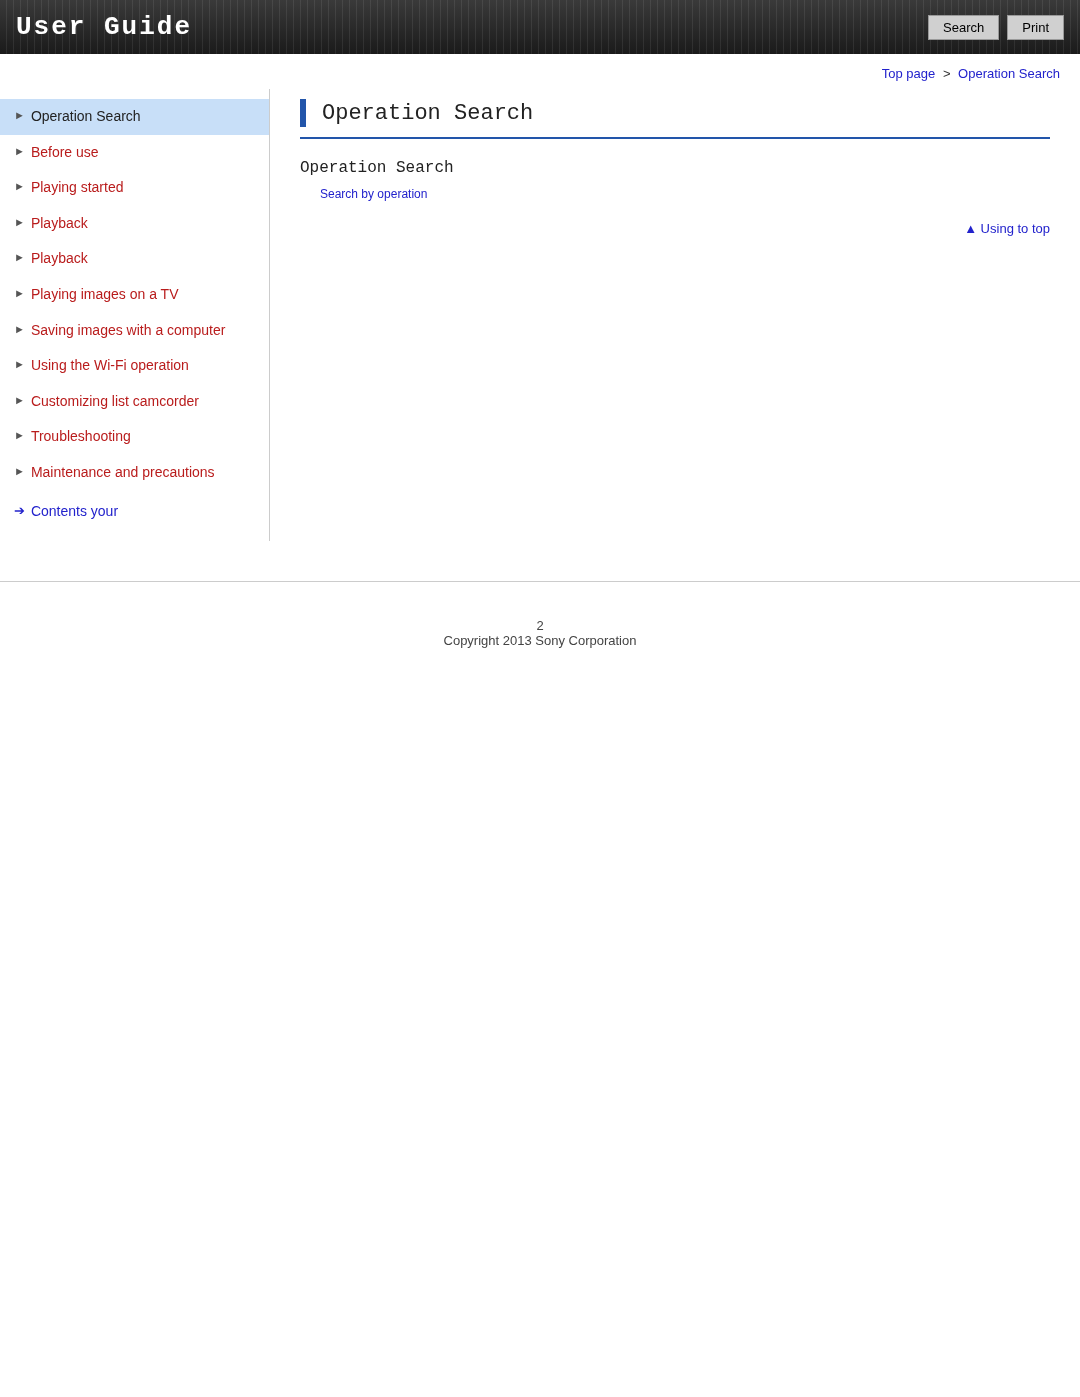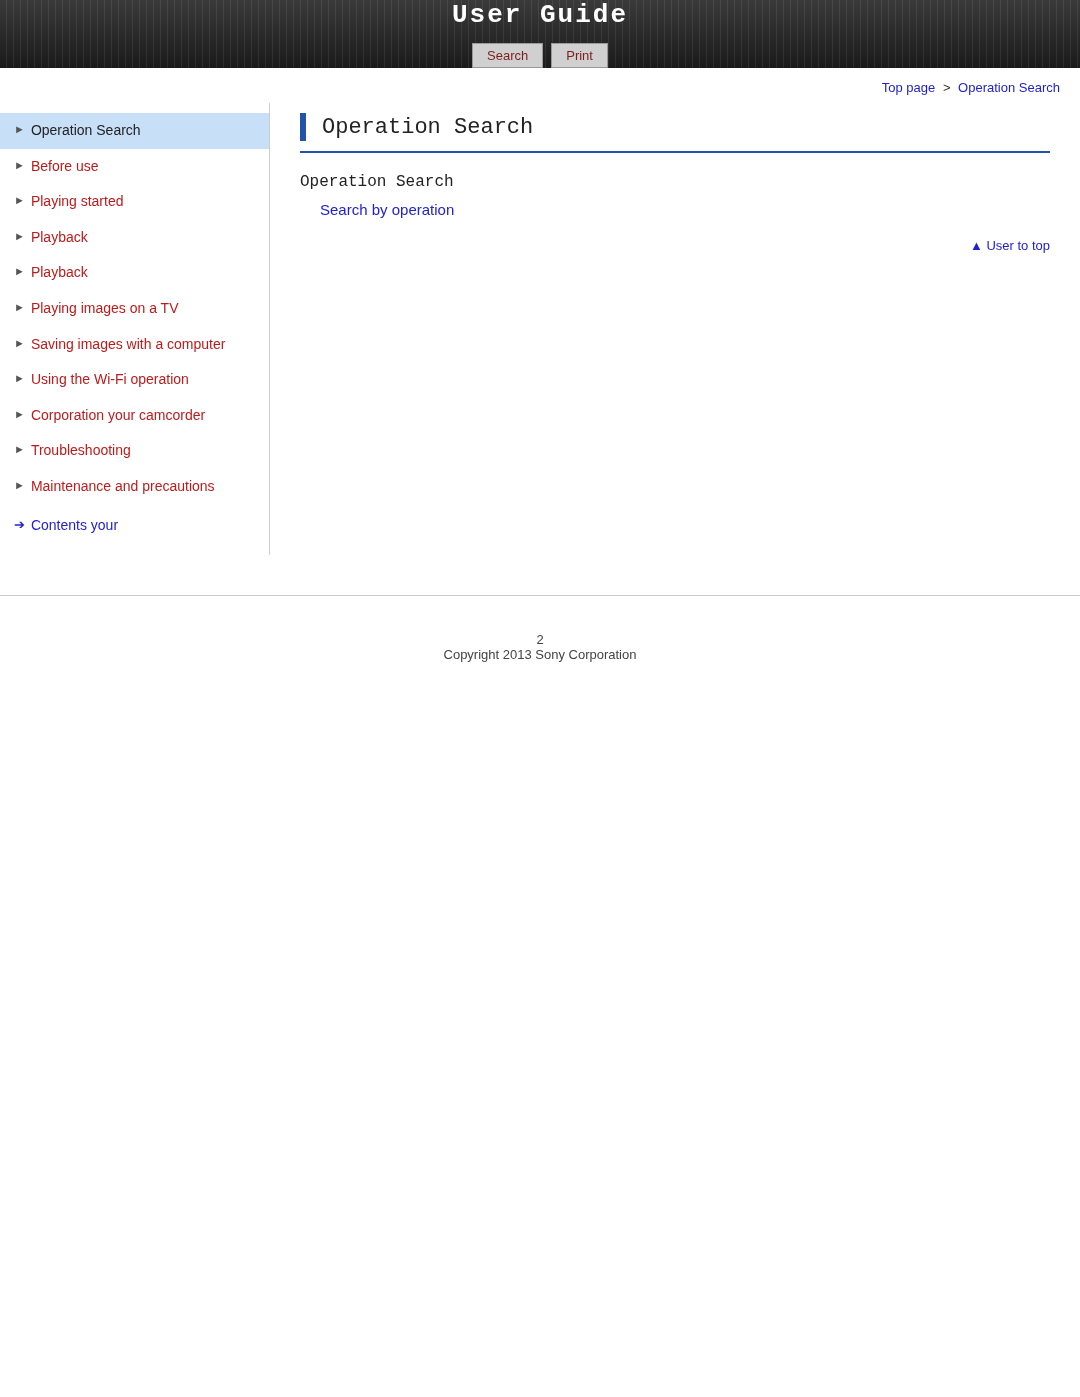--- a/index.html
+++ b/index.html
@@ -20,26 +20,25 @@
     
     .header {
       background: linear-gradient(to right, #2a2a2a, #555, #2a2a2a);
       background-image: repeating-linear-gradient(
         90deg,
         transparent,
         transparent 6px,
         rgba(255,255,255,0.08) 6px,
         rgba(255,255,255,0.08) 7px
       ), linear-gradient(to bottom, #3a3a3a, #1a1a1a);
-      height: 68px;
+      height: 54px;
       display: flex;
       align-items: center;
       padding: 0 16px;
       justify-content: space-between;
-      flex-direction: column;
     }
 
     .header-title {
       color: #ffffff;
       font-size: 26px;
       font-weight: bold;
       font-family: 'Courier New', monospace;
       letter-spacing: 2px;
     }
 
@@ -47,21 +46,21 @@
       display: flex;
       gap: 8px;
     }
 
     .header-btn {
       background: #d0d0d0;
       border: 1px solid #999;
       padding: 4px 14px;
       font-size: 13px;
       cursor: pointer;
-      color: #7f1d1d;
+      color: #000000;
     }
 
     
     .breadcrumb {
       text-align: right;
       padding: 12px 20px 8px 20px;
       font-size: 13px;
       margin-left: 7px;
     }
 
@@ -169,21 +168,21 @@
       font-size: 16px;
       font-family: 'Courier New', monospace;
       color: #222;
       font-weight: normal;
       margin-bottom: 10px;
     }
 
     .search-link {
       color: #2222cc;
       text-decoration: none;
-      font-size: 15px;
+      font-size: 12px;
       cursor: pointer;
       display: block;
       padding-left: 20px;
     }
 
     .back-to-top {
       text-align: right;
       color: #2222cc;
       font-size: 13px;
       margin-top: 20px;
@@ -268,21 +267,21 @@
       <span class="item-label">Saving images with a computer</span>
     </div>
 
     <div class="sidebar-item">
       <span class="arrow">►</span>
       <span class="item-label">Using the Wi-Fi operation</span>
     </div>
 
     <div class="sidebar-item">
       <span class="arrow">►</span>
-      <span class="item-label">Corporation your camcorder</span>
+      <span class="item-label">Customizing list camcorder</span>
     </div>
 
     <div class="sidebar-item">
       <span class="arrow">►</span>
       <span class="item-label">Troubleshooting</span>
     </div>
 
     <div class="sidebar-item">
       <span class="arrow">►</span>
       <span class="item-label">Maintenance and precautions</span>
@@ -299,21 +298,21 @@
     <div class="content-title">
       <span class="content-title-bar"></span>
       <span>Operation Search</span>
     </div>
 
     <div class="section-heading">Operation Search</div>
 
     <a class="search-link">Search by operation</a>
 
     <div class="back-to-top">
-      <a class="back-to-top-link">▲ User to top</a>
+      <a class="back-to-top-link">▲ Using to top</a>
     </div>
 
   </div>
 
 </div>
 
 <div class="footer">
   <div class="page-number">2</div>
   <span>Copyright 2013 Sony Corporation</span>
 </div>

